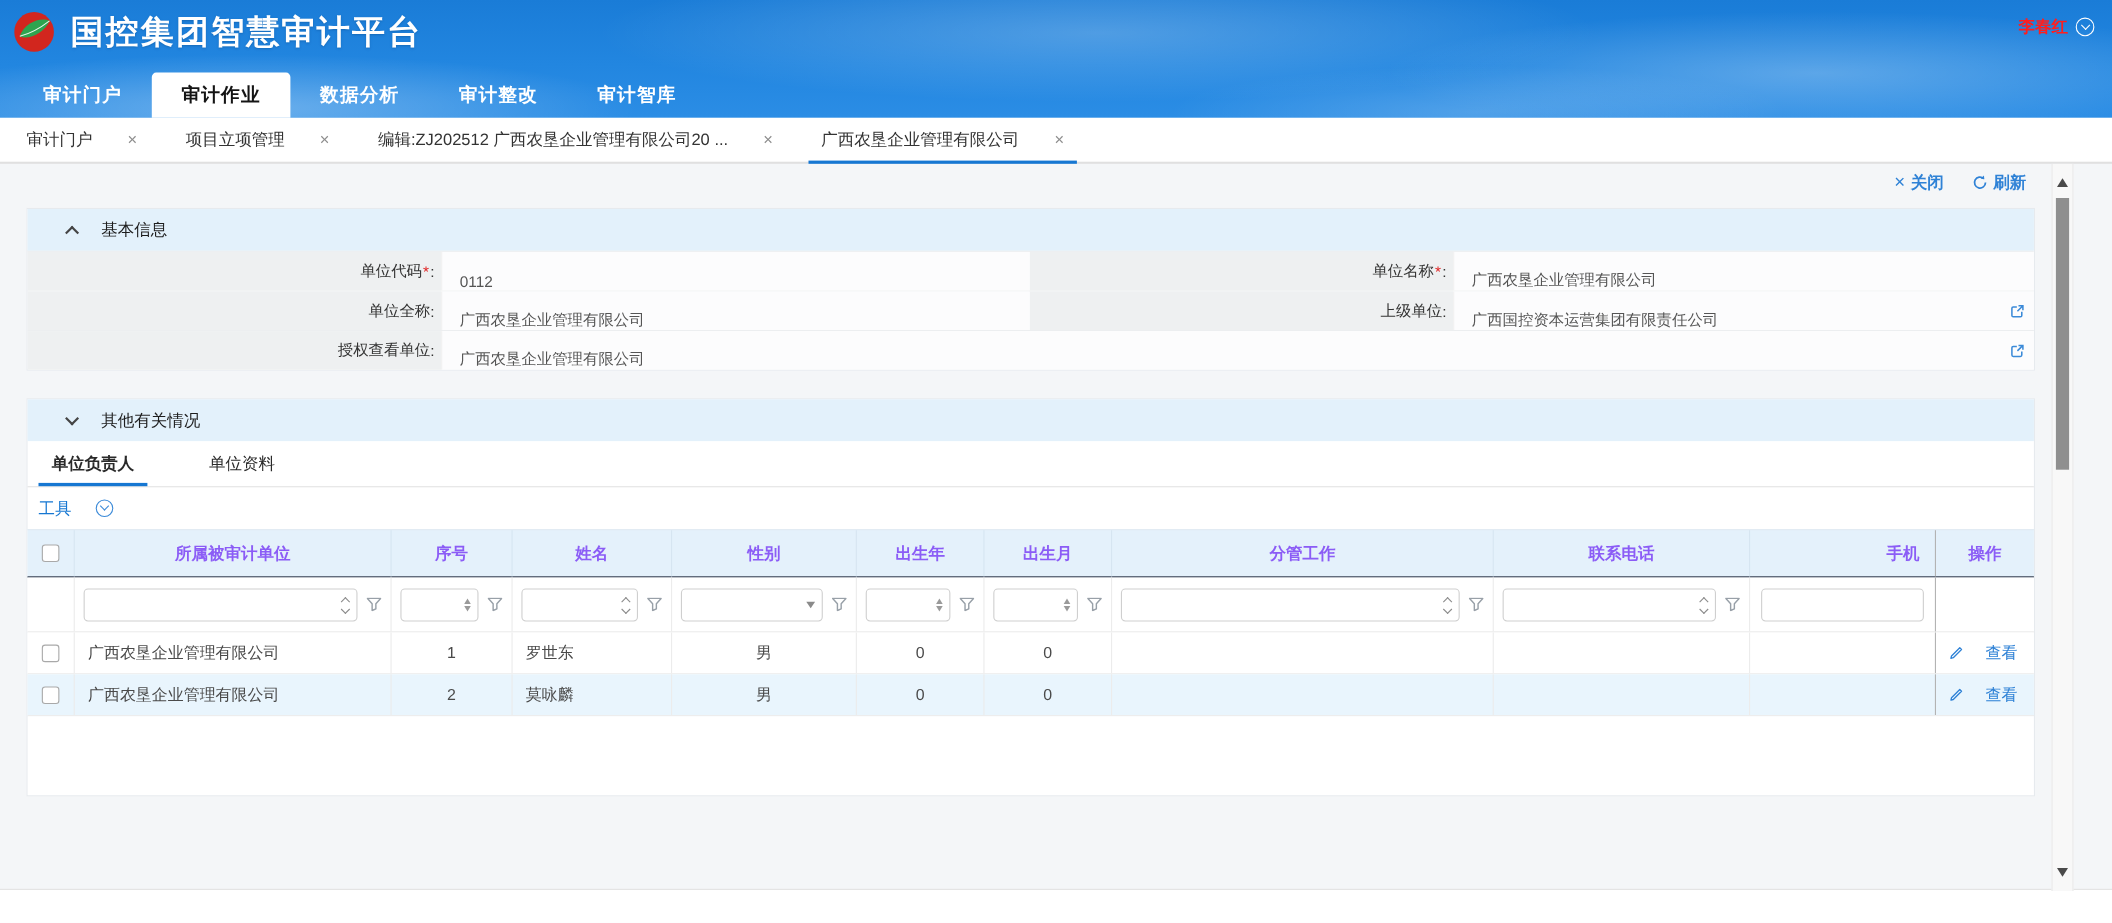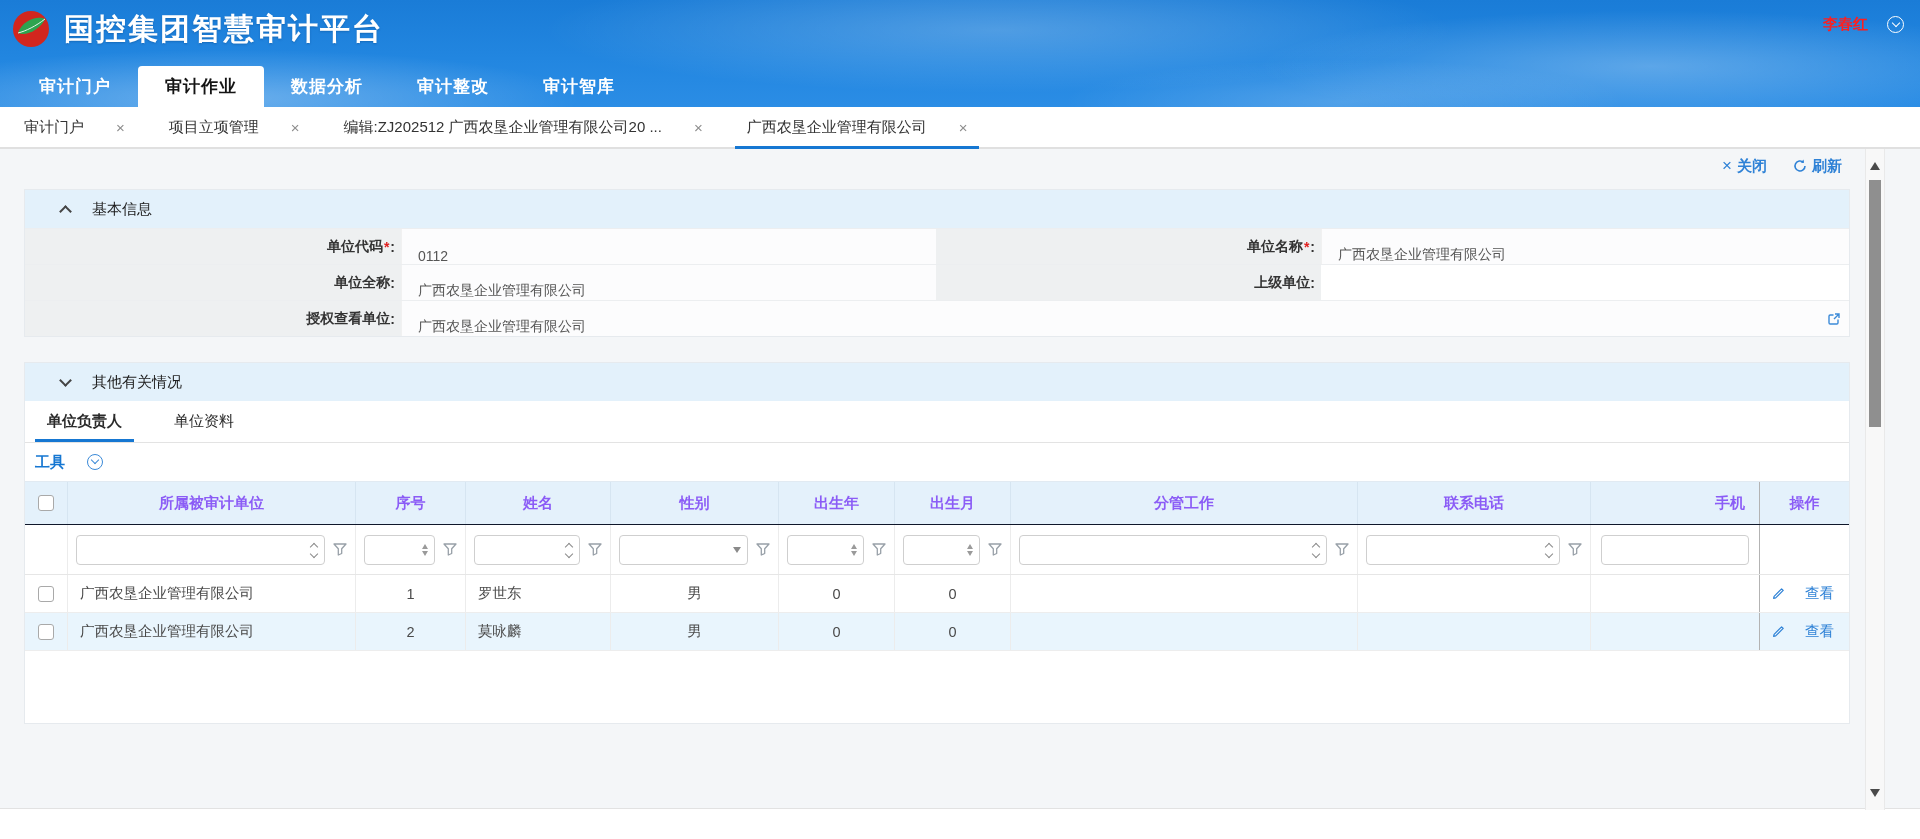--- a/index.html
+++ b/index.html
@@ -9,21 +9,21 @@
 
 .top{height:107px;position:relative;background:
  radial-gradient(ellipse 500px 70px at 12% 92%, rgba(255,255,255,.30), transparent 70%),
  radial-gradient(ellipse 650px 90px at 52% 28%, rgba(255,255,255,.22), transparent 70%),
  radial-gradient(ellipse 560px 80px at 86% 62%, rgba(255,255,255,.26), transparent 70%),
  radial-gradient(ellipse 400px 60px at 70% 95%, rgba(255,255,255,.18), transparent 70%),
  linear-gradient(180deg,#1a7cd7 0%,#2286e0 55%,#2b8de5 100%)}
 .brand{display:flex;align-items:center;height:58px;padding-left:12px}
 .logo{width:38px;height:38px;display:inline-flex}
 .title{color:#fff;font-size:30px;font-weight:bold;margin-left:14px;letter-spacing:2px;text-shadow:0 1px 2px rgba(0,60,120,.35)}
-.user{position:absolute;top:15px;right:16px;display:flex;align-items:center;gap:19px;cursor:pointer}
+.user{position:absolute;top:15px;right:16px;display:flex;align-items:center;gap:7px;cursor:pointer}
 .user-name{color:#ff1e1e;font-size:15px;font-weight:bold}
 .circ-chev{width:17px;height:17px;border:1.5px solid #fff;border-radius:50%;display:inline-flex;align-items:center;justify-content:center}
 .circ-chev .chev{width:6px;height:6px;border-width:1.5px;margin-top:-3px}
 .chev{display:inline-block;border-left:2px solid #444;border-top:2px solid #444;width:9px;height:9px}
 .chev.white{border-color:#fff}
 .chev.down{transform:rotate(225deg)}
 .chev.up{transform:rotate(45deg);margin-top:4px}
 .chev.down{margin-top:-4px}
 
 .nav{display:flex;align-items:flex-end;height:49px;padding-left:12px}
@@ -42,31 +42,31 @@
 .action{display:flex;align-items:center;gap:5px;cursor:pointer}
 .action .x{font-size:17px;font-weight:normal}
 
 .card{position:absolute;left:24px;width:1826px;background:#fff;border:1px solid #e6eaee}
 .card1{top:40px}
 .card2{top:213px;height:362px}
 
 .sec-head{height:38px;background:#e3f1fb;display:flex;align-items:center;padding-left:36px;gap:22px;font-size:15px;color:#1d1d1d;cursor:pointer}
 
 .form-row{display:flex;height:36px;border-top:1px solid #eceef0;font-size:14px;align-items:stretch}
-.fr-label{background:#eef0f1;color:#333;font-weight:bold;display:flex;align-items:center;justify-content:flex-end;padding-right:6px;white-space:nowrap}
+.fr-label{background:#eef0f1;color:#333;font-weight:normal;display:flex;align-items:center;justify-content:flex-end;padding-right:6px;white-space:nowrap}
 .wl1{width:376px}.wv1{width:535px}.wl2{width:385px}.wvf{flex:1}
 .req{color:#e02020;margin:0 1px}
 .fr-value{background:#fcfcfd;display:flex;align-items:flex-end;padding-left:16px;color:#555;position:relative;border-left:1px solid #f1f1f1}
 .linkicon{position:absolute;right:8px;top:50%;transform:translateY(-50%);cursor:pointer;display:inline-flex}
 
-.subtabs{height:42px;border-bottom:1px solid #e3e3e3;display:flex;align-items:stretch;padding-left:16px;gap:40px}
+.subtabs{height:42px;border-bottom:1px solid #e3e3e3;display:flex;align-items:stretch;padding-left:16px;gap:56px}
 .subtab{font-size:15px;color:#2a2a2a;position:relative;display:flex;align-items:center;padding:0 6px;cursor:pointer}
 .subtab.active{font-weight:bold}
 .subtab.active::after{content:"";position:absolute;left:-6px;right:-6px;bottom:0;height:3px;background:#1677d2}
-.tools{height:38px;display:flex;align-items:center;padding-left:10px;gap:22px;color:#1677d2;font-weight:bold;font-size:15px;cursor:pointer}
+.tools{height:38px;display:flex;align-items:center;padding-left:10px;gap:22px;color:#1677d2;font-weight:normal;font-size:15px;cursor:pointer}
 .tools .circ-chev{border-color:#3b8ad8;width:16px;height:16px}
 .tools .circ-chev .chev{border-color:#3b8ad8}
 
 
 .g-head{display:flex;height:44px;background:#e4f1fb;border-top:1px solid #e1eaf2;border-bottom:1px solid #0f172a;font-size:15px;color:#8b5cf6;font-weight:bold}
 .g-filter{display:flex;height:50px;background:#fff;border-bottom:1px solid #e6e6e6}
 .g-row{display:flex;height:38px;font-size:14.5px;color:#4a4a4a;border-bottom:1px solid #ededed;background:#fff}
 .g-row.alt{background:#e9f5fd}
 .gc{display:flex;align-items:center;justify-content:center;border-right:1px solid rgba(0,0,0,0)}
 .g-head .gc{border-right:1px solid #d6e5f1}
@@ -196,20 +196,29 @@
       <div class="fr-label wl1">
         <span>单位全称</span>
           <span>:</span>
       </div>
       <div class="fr-value wv1">
         <span>广西农垦企业管理有限公司</span>
       </div>
       <div class="fr-label wl2">
         <span>上级单位</span>
           <span>:</span>
+      </div>
+      <div class="fr-value wvf">
+        <span>广西国控资本运营集团有限责任公司</span>
+        <span class="linkicon">
+          <svg width="14" height="14" viewBox="0 0 14 14">
+              <path d="M6.5 3 H3.2 C2.5 3 2 3.5 2 4.2 V10.8 C2 11.5 2.5 12 3.2 12 H9.8 C10.5 12 11 11.5 11 10.8 V7.5" fill="none" stroke="#3b8ad8" stroke-width="1.4"></path>
+              <path d="M8 2 H12 V6 M12 2 L7 7" fill="none" stroke="#3b8ad8" stroke-width="1.4"></path>
+            </svg>
+        </span>
       </div>
     </div>
     <div class="form-row">
       <div class="fr-label wl1">
         <span>授权查看单位</span>
           <span>:</span>
       </div>
       <div class="fr-value wvf">
         <span>广西农垦企业管理有限公司</span>
         <span class="linkicon">

